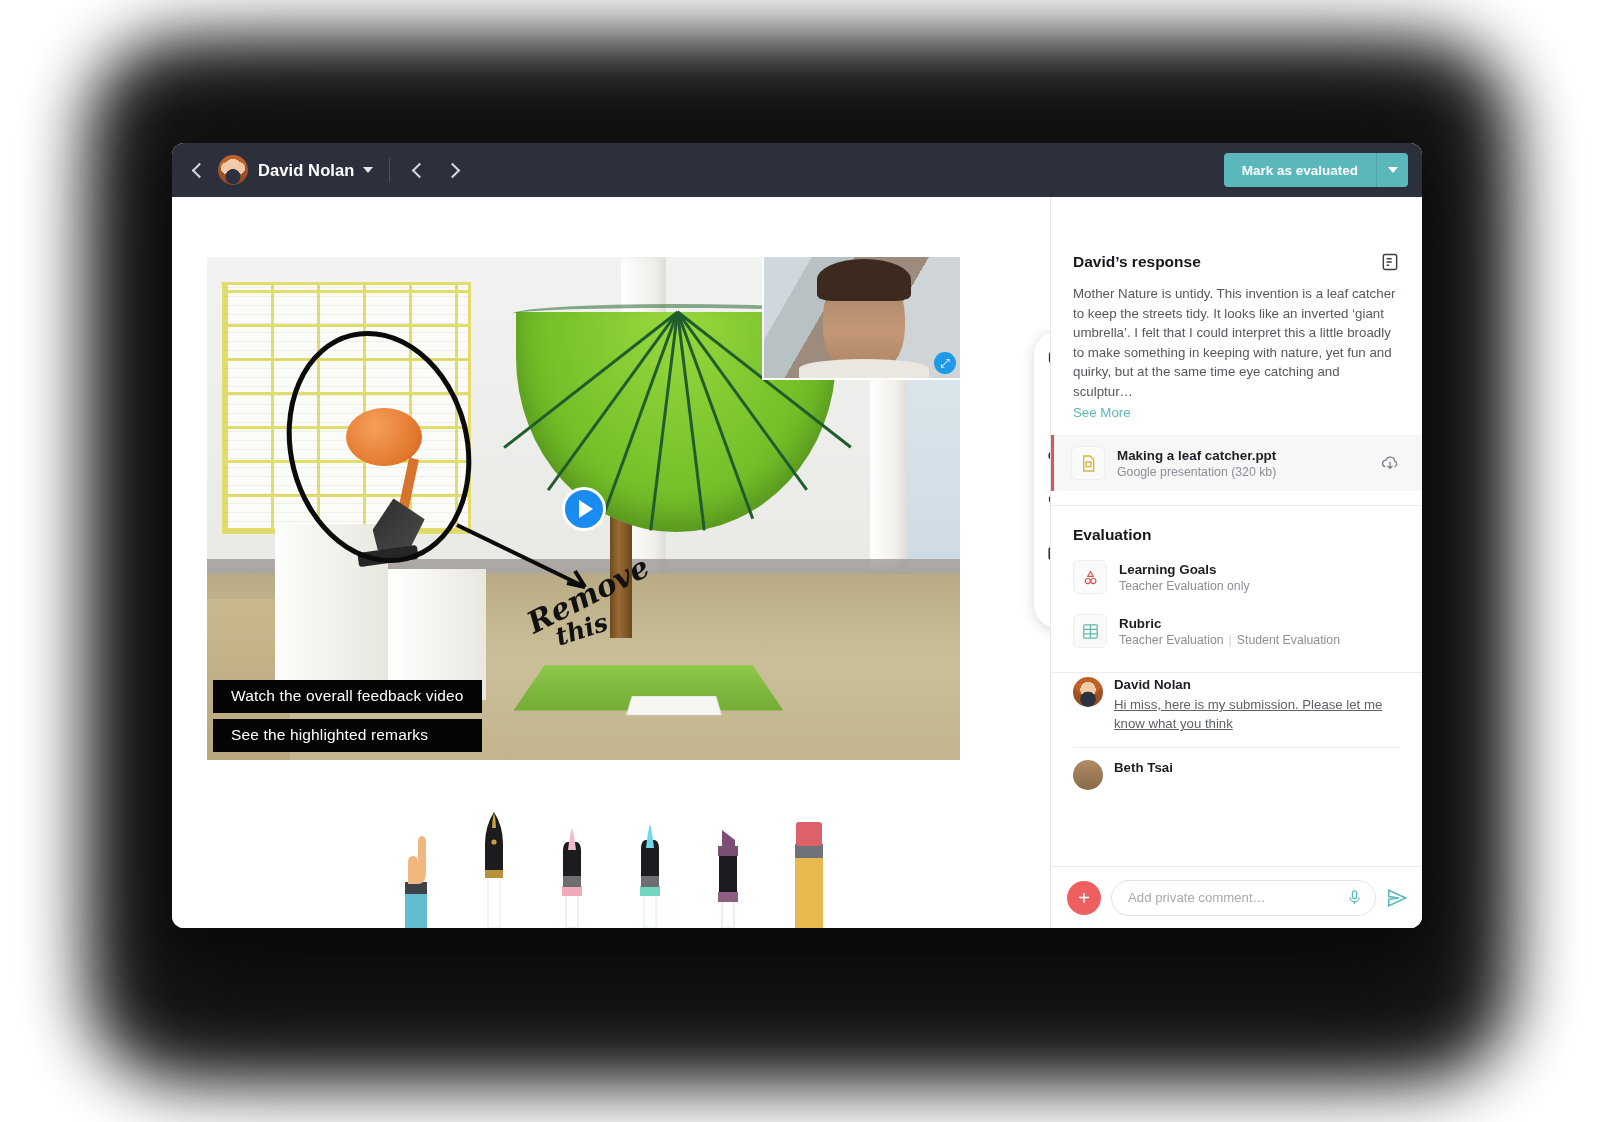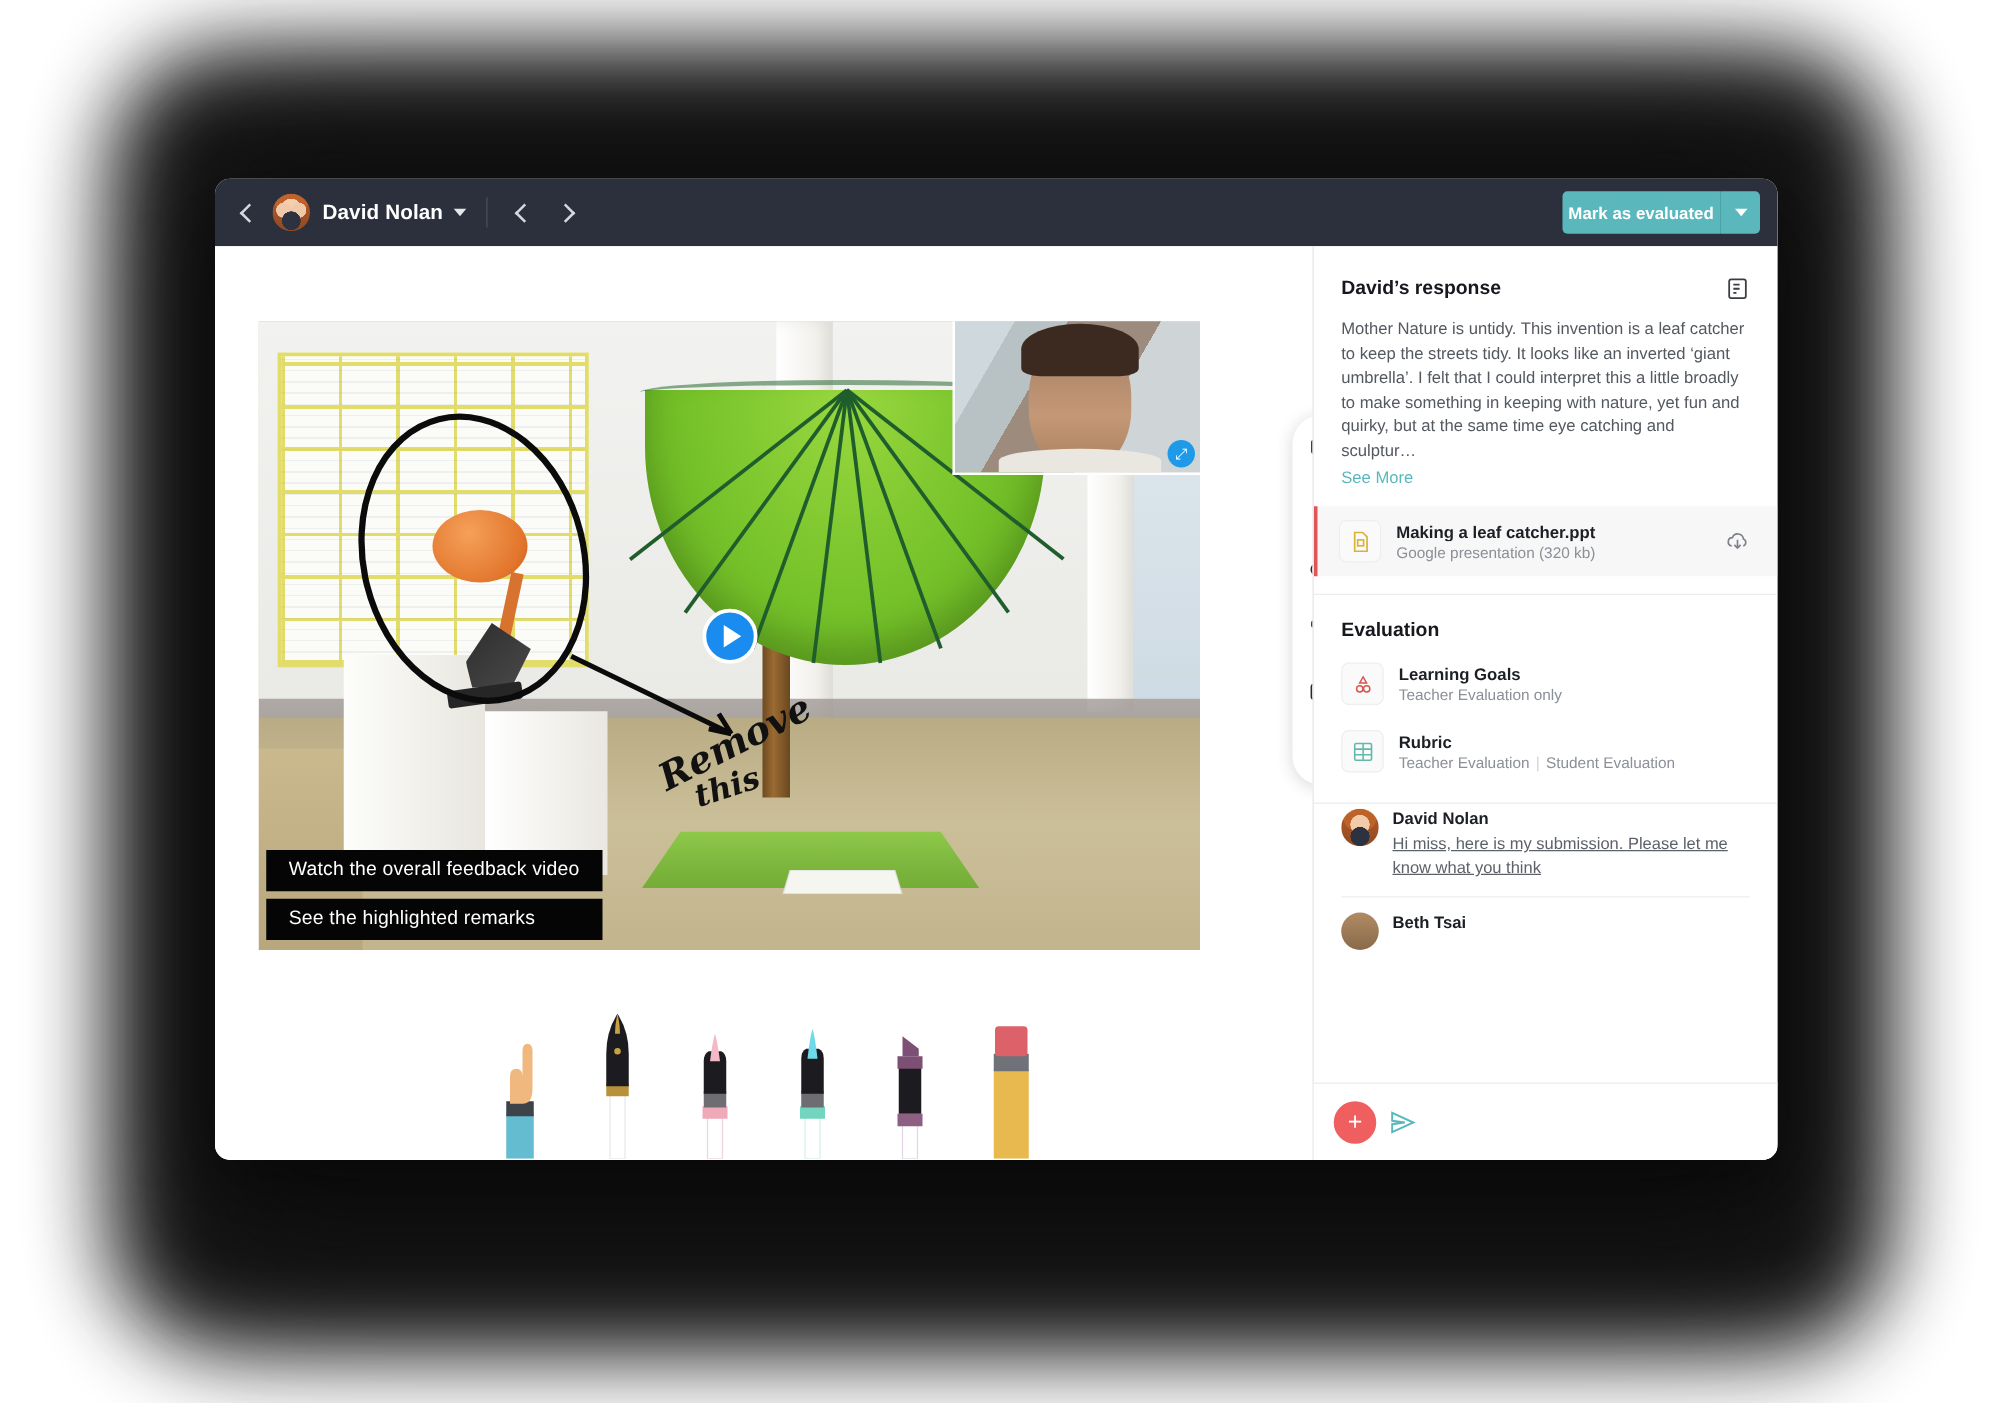--- a/index.html
+++ b/index.html
@@ -83,21 +83,21 @@
     border-left: 5px solid transparent;
     border-right: 5px solid transparent;
     border-top: 6px solid #e3e6eb;
   }
   .vdivider {
     width: 1px; height: 24px; background: #4a505e;
     margin: 0 10px 0 16px; flex: 0 0 auto;
   }
   .spacer { flex: 1 1 auto; }
   .primary-btn {
-    height: 34px; padding: 0 5px;
+    height: 34px; padding: 0 18px;
     background: #5ab8bd; color: #fff;
     font-size: 13.5px; font-weight: 700;
     border: none; border-radius: 4px 0 0 4px;
     cursor: pointer; white-space: nowrap;
     font-family: inherit;
   }
   .primary-split {
     width: 32px; height: 34px;
     background: #5ab8bd; border-left: 1px solid #4aa3a8;
     border-radius: 0 4px 4px 0;
@@ -336,21 +336,21 @@
 
   
   .rail {
     flex: 0 0 372px; width: 372px;
     border-left: 1px solid #e6e6e6;
     background: #fff;
     display: flex; flex-direction: column;
     min-height: 0; position: relative;
   }
   .rail-scroll {
-    flex: 1 1 auto; overflow: hidden; min-height: 0;
+    flex: 1 1 auto; overflow: hidden; min-height: 0; margin-top: 31px;
   }
   .sec { padding: 24px 22px 0 22px; }
   .sec-head {
     display: flex; align-items: center; justify-content: space-between;
   }
   .sec-title {
     font-size: 15.5px; font-weight: 700; color: #16181d;
   }
   .note-icon { width: 20px; height: 20px; cursor: pointer; color: #3a3d44; }
   .resp-text {
@@ -732,20 +732,29 @@
             <div class="msg-av b"></div>
             <div>
               <div class="msg-name">Beth Tsai</div>
               <div class="msg-text"></div>
             </div>
           </div>
         </div>
 
         <div class="commentbar">
           <div class="plus-btn">+</div>
+          <div class="comment-input">
+            <input type="text" placeholder="Add private comment…" style="">
+            <span class="mic-ic">
+              <svg width="17" height="17" viewBox="0 0 24 24" fill="none" stroke="currentColor" stroke-width="1.8">
+                <rect x="9" y="2.5" width="6" height="11" rx="3"></rect>
+                <path d="M5.5 11.5a6.5 6.5 0 0 0 13 0M12 18v3.5"></path>
+              </svg>
+            </span>
+          </div>
           <span class="send-ic">
             <svg width="22" height="22" viewBox="0 0 24 24" fill="none" stroke="currentColor" stroke-width="1.7">
               <path d="M3 20.5 L21.5 12 L3 3.5 L3 10.5 L14 12 L3 13.5 z"></path>
             </svg>
           </span>
         </div>
       </div>
 
     </div>
   </div>

